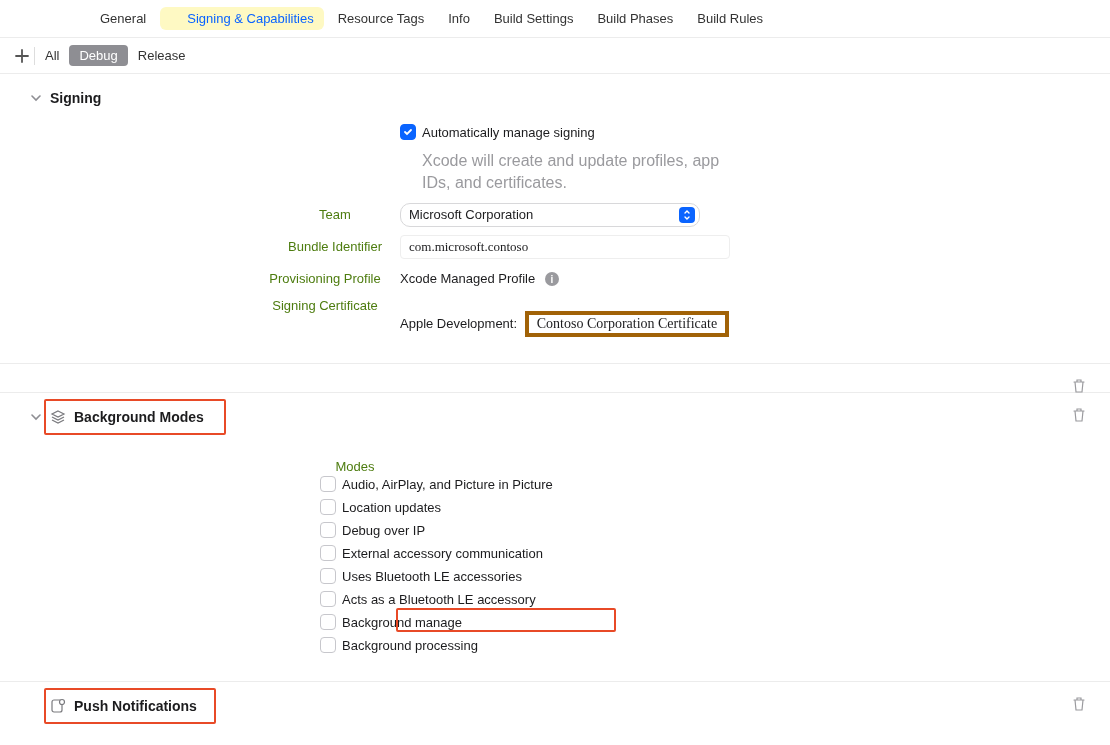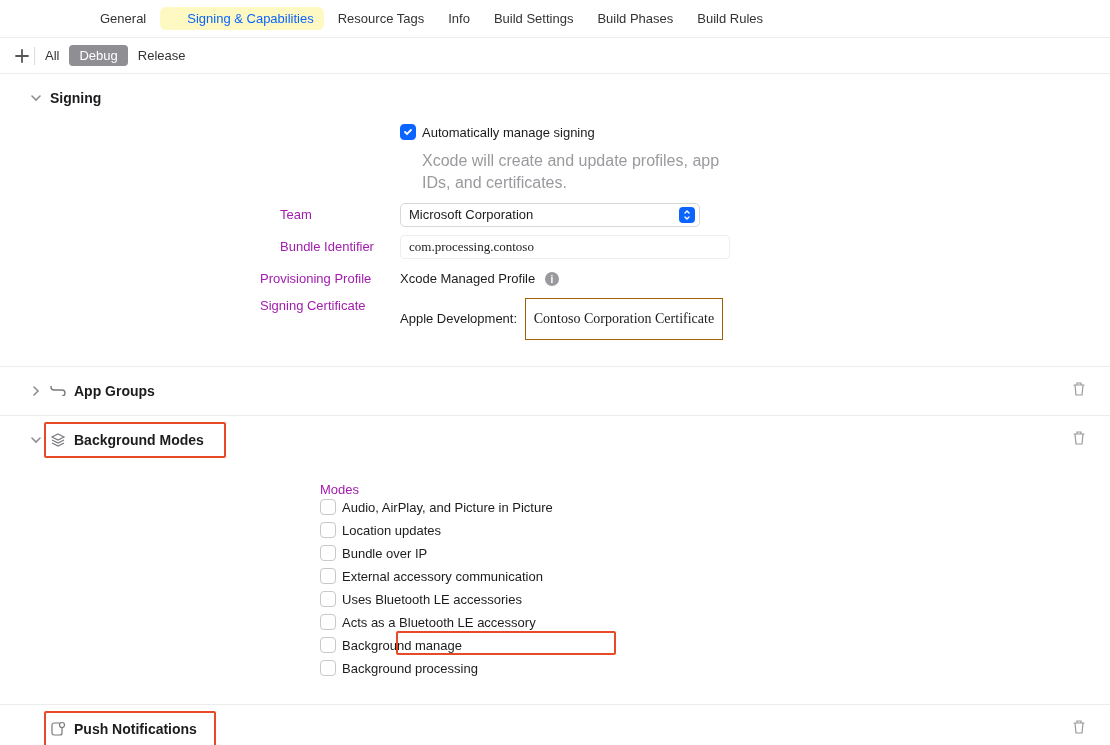--- a/index.html
+++ b/index.html
@@ -13,33 +13,33 @@
   .filter-item { font-size: 13px; padding: 3px 10px; border-radius: 4px; cursor: pointer; color: #333; }
   .filter-item.active { background: #8e8e93; color: #fff; }
   .section { border-bottom: 1px solid #ececec; padding: 14px 20px 18px 20px; position: relative; }
   .section-header { display: flex; align-items: center; gap: 8px; font-weight: 600; font-size: 14px; padding: 2px 0 2px 10px; }
   .chevron { width: 12px; display: inline-flex; align-items: center; justify-content: center; color: #8e8e93; transform: none; }
   .chevron.right { transform: rotate(-90deg); }
   .cap-icon { width: 16px; height: 16px; display: inline-flex; align-items: center; justify-content: center; color: #7a7a7e; }
   .trash { position: absolute; right: 24px; top: 14px; color: #9a9a9e; cursor: pointer; }
   .form-area { margin-left: 260px; margin-top: 14px; }
   .row { display: flex; align-items: flex-start; margin-bottom: 8px; }
-  .row .label { width: 120px; text-align: left; padding-right: 10px; padding-top: 4px; color: #a21caf; font-size: 13px; }
+  .row .label { width: 120px; text-align: center; padding-right: 10px; padding-top: 4px; color: #4d7c0f; font-size: 13px; }
   .row .field { flex: 1; }
-  .select { display: inline-flex; align-items: center; justify-content: space-between; width: 300px; height: 24px; border: 1px solid #d8d8da; border-radius: 5px; padding: 0 4px 0 8px; font-size: 13px; background: #fff; cursor: pointer; }
+  .select { display: inline-flex; align-items: center; justify-content: space-between; width: 300px; height: 24px; border: 1px solid #d8d8da; border-radius: 10px; padding: 0 4px 0 8px; font-size: 13px; background: #fff; cursor: pointer; }
   .select .arrows { width: 16px; height: 16px; background: #0a64ff; border-radius: 4px; display: flex; align-items: center; justify-content: center; color: #fff; font-size: 9px; line-height: 1; }
   .textfield { display: inline-flex; align-items: center; width: 330px; height: 24px; border: 1px solid #eee; border-radius: 4px; padding: 0 8px; font-size: 13px; font-family: "Times New Roman", serif; background: #fff; }
   .help-text { font-size: 16px; color: #9a9a9e; margin-top: 4px; max-width: 300px; line-height: 1.4; }
   .checkbox { display: inline-flex; align-items: center; justify-content: center; width: 16px; height: 16px; border: 1px solid #c7c7cc; border-radius: 4px; background: #fff; margin-right: 6px; flex-shrink: 0; cursor: pointer; }
   .checkbox.checked { background: #0a64ff; border-color: #0a64ff; }
   .checkbox.checked svg { display: block; }
   .checkbox svg { display: none; }
   .check-row { display: flex; align-items: center; font-size: 13px; padding: 2px 0; }
   .info-icon { display: inline-flex; align-items: center; justify-content: center; width: 14px; height: 14px; border-radius: 50%; background: #9a9a9e; color: #fff; font-size: 10px; font-weight: 700; margin-left: 6px; }
-  .cert-box { display: inline-block; border: 1px solid #a16207; padding: 12px 8px; font-family: "Times New Roman", serif; font-size: 14px; margin-left: 4px; }
+  .cert-box { display: inline-block; border: 4px solid #a16207; padding: 1px 8px; font-family: "Times New Roman", serif; font-size: 14px; margin-left: 4px; margin-top: 13px; }
   .highlight-box { border: 2px solid #e84a27; border-radius: 2px; position: absolute; pointer-events: none; }
   .modes-list { display: flex; flex-direction: column; gap: 3px; }
 </style>
 </head>
 <body>
 
 <div class="tabs">
   <div class="tab">General</div>
   <div class="tab active">Signing &amp; Capabilities</div>
   <div class="tab">Resource Tags</div>
@@ -97,21 +97,21 @@
               </svg>
           </span>
         </div>
       </div>
     </div>
 
     <div class="row">
       <div class="label">Bundle Identifier</div>
       <div class="field">
         <div class="textfield">
-          <span>com.processing.contoso</span>
+          <span>com.microsoft.contoso</span>
         </div>
       </div>
     </div>
 
     <div class="row">
       <div class="label" style="width:140px; margin-left:-20px;">Provisioning Profile</div>
       <div class="field" style="padding-top:4px;">
         <span>Xcode Managed Profile</span>
         <span class="info-icon">i</span>
       </div>
@@ -121,33 +121,20 @@
       <div class="label" style="width:140px; margin-left:-20px;">Signing Certificate</div>
       <div class="field" style="padding-top:4px;">
         <span>Apple Development:</span>
         <span class="cert-box">Contoso Corporation Certificate</span>
       </div>
     </div>
   </div>
 </div>
 
 <div class="section" style="padding-bottom:14px;">
-  <div class="section-header">
-    <span class="chevron right">
-      <svg width="10" height="10" viewBox="0 0 10 10">
-          <path d="M1 3l4 4 4-4" stroke="currentColor" stroke-width="1.6" fill="none" stroke-linecap="round"></path>
-        </svg>
-    </span>
-    <span class="cap-icon">
-      <svg width="16" height="10" viewBox="0 0 16 10">
-          <path d="M6 5H4a3 3 0 010-6h0M10 5h2a3 3 0 010 6h0M5 5h6" stroke="currentColor" stroke-width="1.4" fill="none" transform="translate(0 -1)"></path>
-        </svg>
-    </span>
-    <span>App Groups</span>
-  </div>
   <span class="trash">
     <svg width="14" height="16" viewBox="0 0 14 16">
         <path d="M2 4h10M5 4V2h4v2M3 4l1 10h6l1-10" stroke="currentColor" stroke-width="1.2" fill="none" stroke-linecap="round"></path>
       </svg>
   </span>
 </div>
 
 <div class="section" style="position:relative;">
   <div class="highlight-box" style="left:44px; top:6px; width:182px; height:36px;"></div>
   <div class="section-header">
@@ -176,21 +163,21 @@
           <div class="check-row">
             <span class="checkbox"></span>
             <span>Audio, AirPlay, and Picture in Picture</span>
           </div>
           <div class="check-row">
             <span class="checkbox"></span>
             <span>Location updates</span>
           </div>
           <div class="check-row">
             <span class="checkbox"></span>
-            <span>Bundle over IP</span>
+            <span>Debug over IP</span>
           </div>
           <div class="check-row">
             <span class="checkbox"></span>
             <span>External accessory communication</span>
           </div>
           <div class="check-row">
             <span class="checkbox"></span>
             <span>Uses Bluetooth LE accessories</span>
           </div>
           <div class="check-row">

